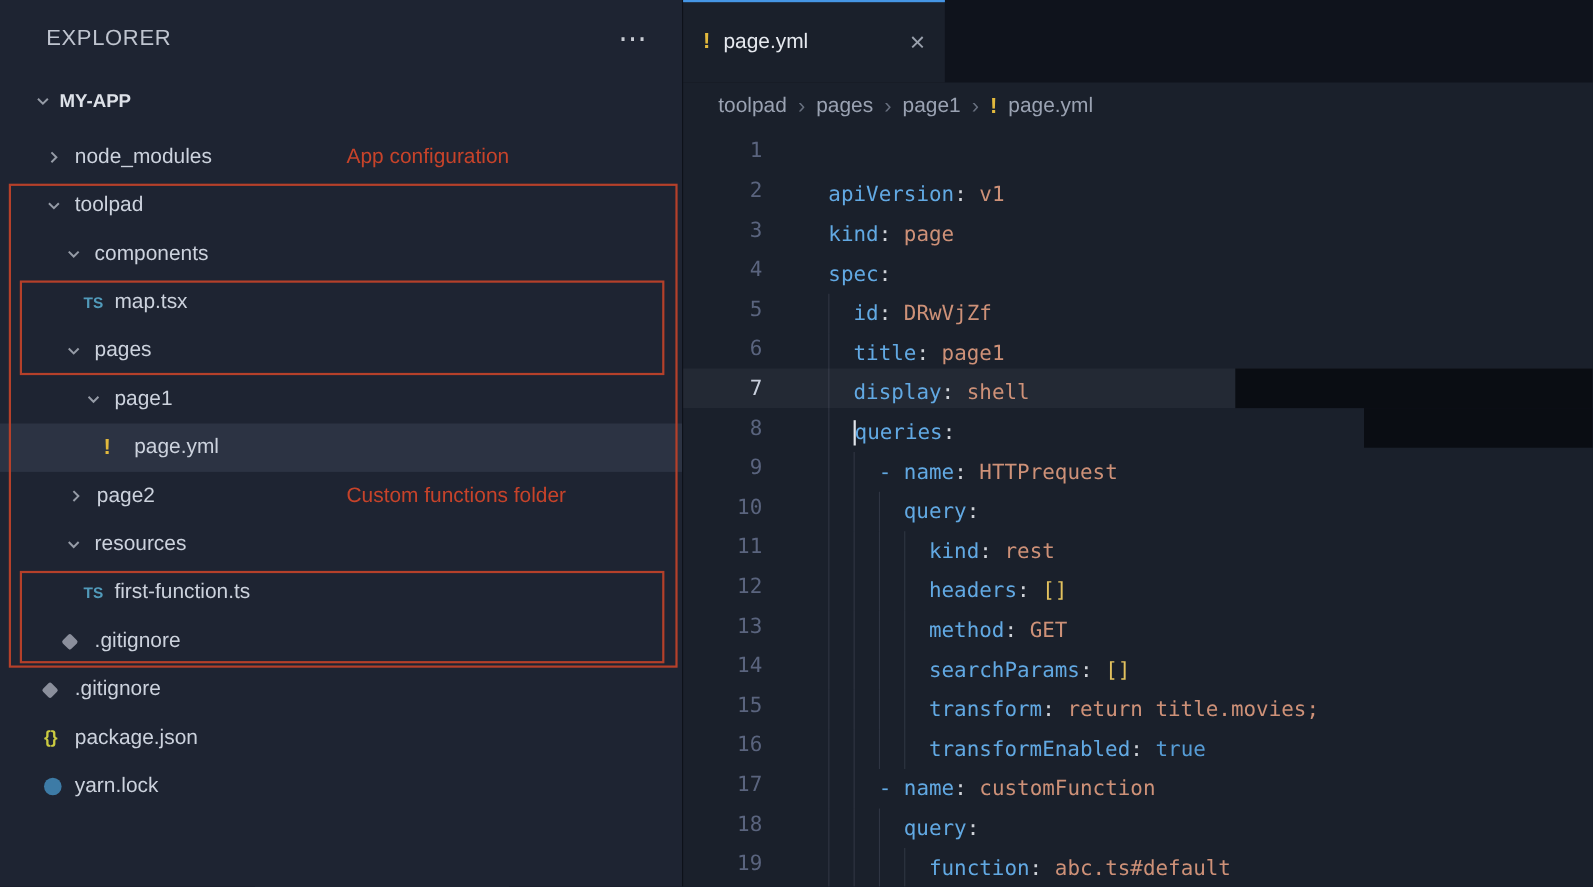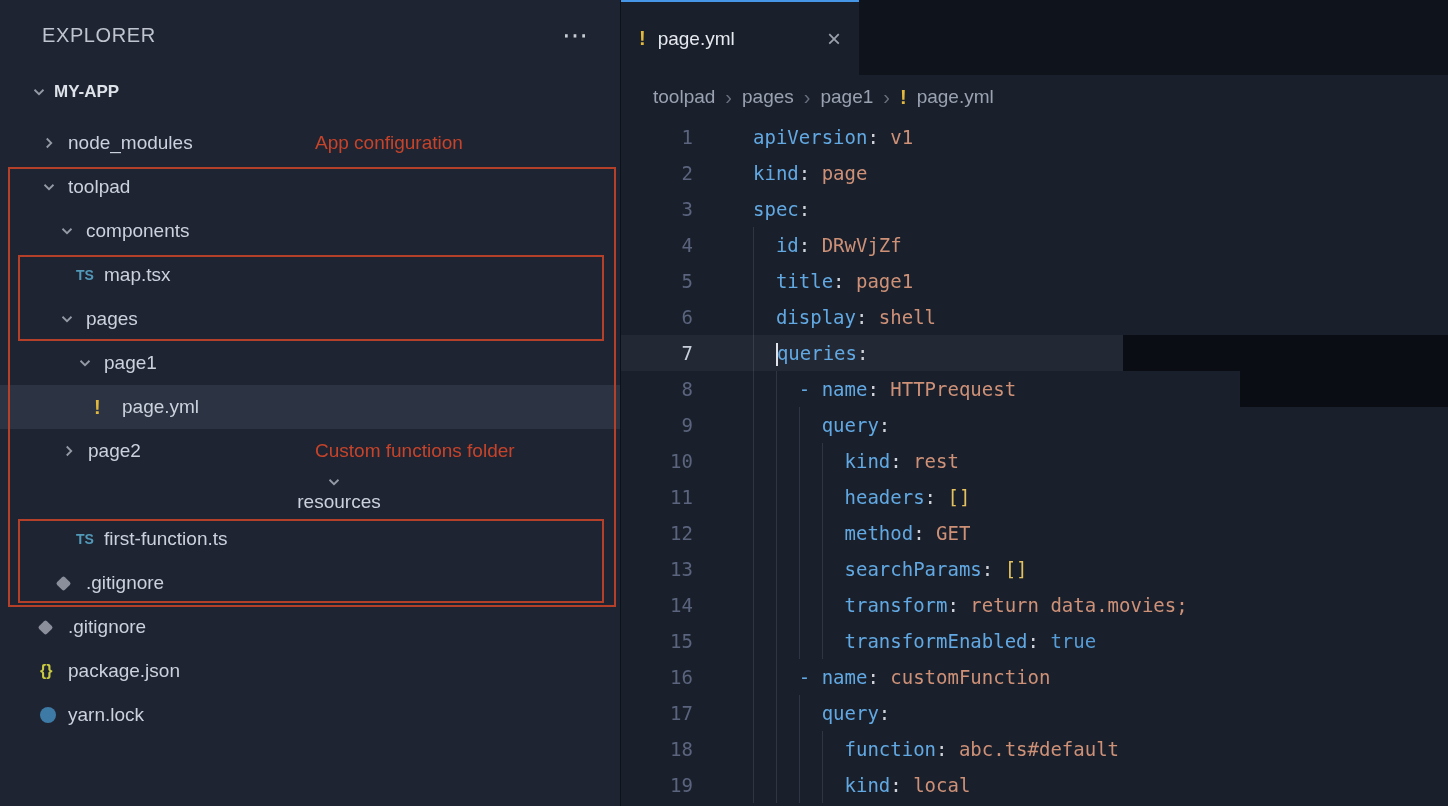--- a/index.html
+++ b/index.html
@@ -71,21 +71,21 @@
   .bc-item { cursor:pointer; }
 
   .code {
     position:absolute; top:119px; left:0; right:0; bottom:0;
     font-family:"DejaVu Sans Mono", monospace; font-size:19px;
   }
   .line { height:36px; line-height:36px; display:flex; white-space:pre; }
   .line.current { background:rgba(255,255,255,0.045); }
   .ln { width:92px; flex:none; text-align:right; padding-right:20px; color:#5a647e; }
   .ln-active { color:#c9d0dd; }
-  .lc { padding-left:40px; white-space:pre; }
+  .lc { padding-left:40px; white-space:pre;margin-top:40px; }
   .guide { display:inline-block; width:2ch; height:36px; vertical-align:top;
            border-left:1px solid rgba(160,170,190,0.16); }
   .cursor { display:inline-block; width:2px; height:23px; background:#e0e4ea;
             vertical-align:middle; margin-right:-1px; }
   .tk-k { color:#62a9e3; }   
   .tk-v { color:#ce9178; }   
   .tk-b { color:#e2c15e; }   
   .tk-t { color:#569cd6; }   
   .tk-p { color:#cfd2d8; }   
   .tk-d { color:#62a9e3; }   
@@ -160,21 +160,21 @@
       </div>
       <div class="row" style="padding-left: 60px;">
         <span class="slot">
           <svg width="18" height="18" viewBox="0 0 16 16" style="transform:rotate(0deg)">
             <path d="M6 4l4 4-4 4" stroke="#959ba6" stroke-width="1.6" fill="none"></path>
           </svg>
         </span>
         <span>page2</span>
         <span class="ann-inline" style="left: 292px; color: rgb(199, 67, 42); margin-left: 23px;">Custom functions folder</span>
       </div>
-      <div class="row" style="padding-left: 58px; flex-direction: column;">
+      <div class="row" style="padding-left: 58px;">
         <span class="slot">
           <svg width="18" height="18" viewBox="0 0 16 16" style="transform:rotate(90deg)">
             <path d="M6 4l4 4-4 4" stroke="#959ba6" stroke-width="1.6" fill="none"></path>
           </svg>
         </span>
         <span>resources</span>
       </div>
       <div class="row" style="padding-left: 76px;">
         <span class="slot icon-ts">TS</span>
         <span>first-function.ts</span>
@@ -233,21 +233,21 @@
       <div class="line"><span class="ln">4</span><span class="lc"><span class="guide"></span><span class="tk-k">id</span><span class="tk-p">: </span><span class="tk-v">DRwVjZf</span></span></div>
       <div class="line"><span class="ln">5</span><span class="lc"><span class="guide"></span><span class="tk-k">title</span><span class="tk-p">: </span><span class="tk-v">page1</span></span></div>
       <div class="line"><span class="ln">6</span><span class="lc"><span class="guide"></span><span class="tk-k">display</span><span class="tk-p">: </span><span class="tk-v">shell</span></span></div>
       <div class="line current"><span class="ln ln-active">7</span><span class="lc"><span class="guide"></span><span class="cursor"></span><span class="tk-k">queries</span><span class="tk-p">:</span></span></div>
       <div class="line"><span class="ln">8</span><span class="lc"><span class="guide"></span><span class="guide"></span><span class="tk-d">- </span><span class="tk-k">name</span><span class="tk-p">: </span><span class="tk-v">HTTPrequest</span></span></div>
       <div class="line"><span class="ln">9</span><span class="lc"><span class="guide"></span><span class="guide"></span><span class="guide"></span><span class="tk-k">query</span><span class="tk-p">:</span></span></div>
       <div class="line"><span class="ln">10</span><span class="lc"><span class="guide"></span><span class="guide"></span><span class="guide"></span><span class="guide"></span><span class="tk-k">kind</span><span class="tk-p">: </span><span class="tk-v">rest</span></span></div>
       <div class="line"><span class="ln">11</span><span class="lc"><span class="guide"></span><span class="guide"></span><span class="guide"></span><span class="guide"></span><span class="tk-k">headers</span><span class="tk-p">: </span><span class="tk-b">[]</span></span></div>
       <div class="line"><span class="ln">12</span><span class="lc"><span class="guide"></span><span class="guide"></span><span class="guide"></span><span class="guide"></span><span class="tk-k">method</span><span class="tk-p">: </span><span class="tk-v">GET</span></span></div>
       <div class="line"><span class="ln">13</span><span class="lc"><span class="guide"></span><span class="guide"></span><span class="guide"></span><span class="guide"></span><span class="tk-k">searchParams</span><span class="tk-p">: </span><span class="tk-b">[]</span></span></div>
-      <div class="line"><span class="ln">14</span><span class="lc"><span class="guide"></span><span class="guide"></span><span class="guide"></span><span class="guide"></span><span class="tk-k">transform</span><span class="tk-p">: </span><span class="tk-v">return data.movies;</span></span></div>
+      <div class="line"><span class="ln">14</span><span class="lc"><span class="guide"></span><span class="guide"></span><span class="guide"></span><span class="guide"></span><span class="tk-k">transform</span><span class="tk-p">: </span><span class="tk-v">return title.movies;</span></span></div>
       <div class="line"><span class="ln">15</span><span class="lc"><span class="guide"></span><span class="guide"></span><span class="guide"></span><span class="guide"></span><span class="tk-k">transformEnabled</span><span class="tk-p">: </span><span class="tk-t">true</span></span></div>
       <div class="line"><span class="ln">16</span><span class="lc"><span class="guide"></span><span class="guide"></span><span class="tk-d">- </span><span class="tk-k">name</span><span class="tk-p">: </span><span class="tk-v">customFunction</span></span></div>
       <div class="line"><span class="ln">17</span><span class="lc"><span class="guide"></span><span class="guide"></span><span class="guide"></span><span class="tk-k">query</span><span class="tk-p">:</span></span></div>
       <div class="line"><span class="ln">18</span><span class="lc"><span class="guide"></span><span class="guide"></span><span class="guide"></span><span class="guide"></span><span class="tk-k">function</span><span class="tk-p">: </span><span class="tk-v">abc.ts#default</span></span></div>
       <div class="line"><span class="ln">19</span><span class="lc"><span class="guide"></span><span class="guide"></span><span class="guide"></span><span class="guide"></span><span class="tk-k">kind</span><span class="tk-p">: </span><span class="tk-v">local</span></span></div>
     </div>
 </div>
 
 <div class="artifact art-1"></div>
 <div class="artifact art-2"></div>

